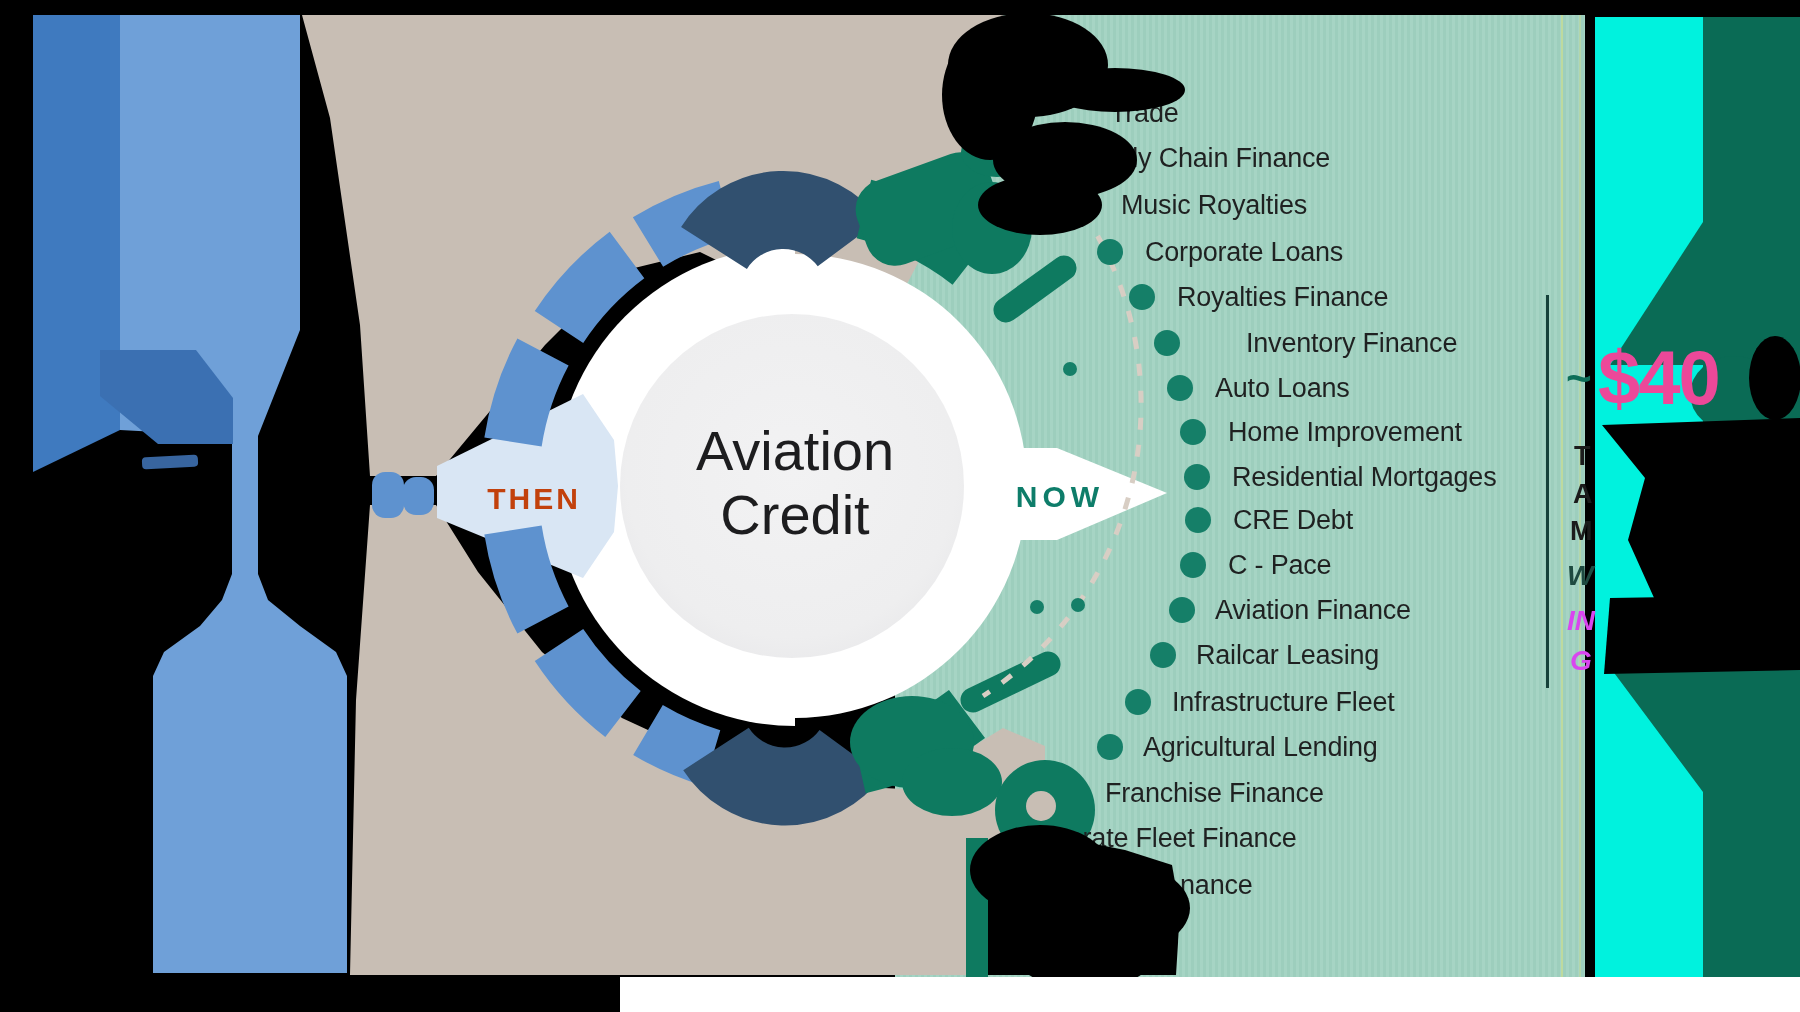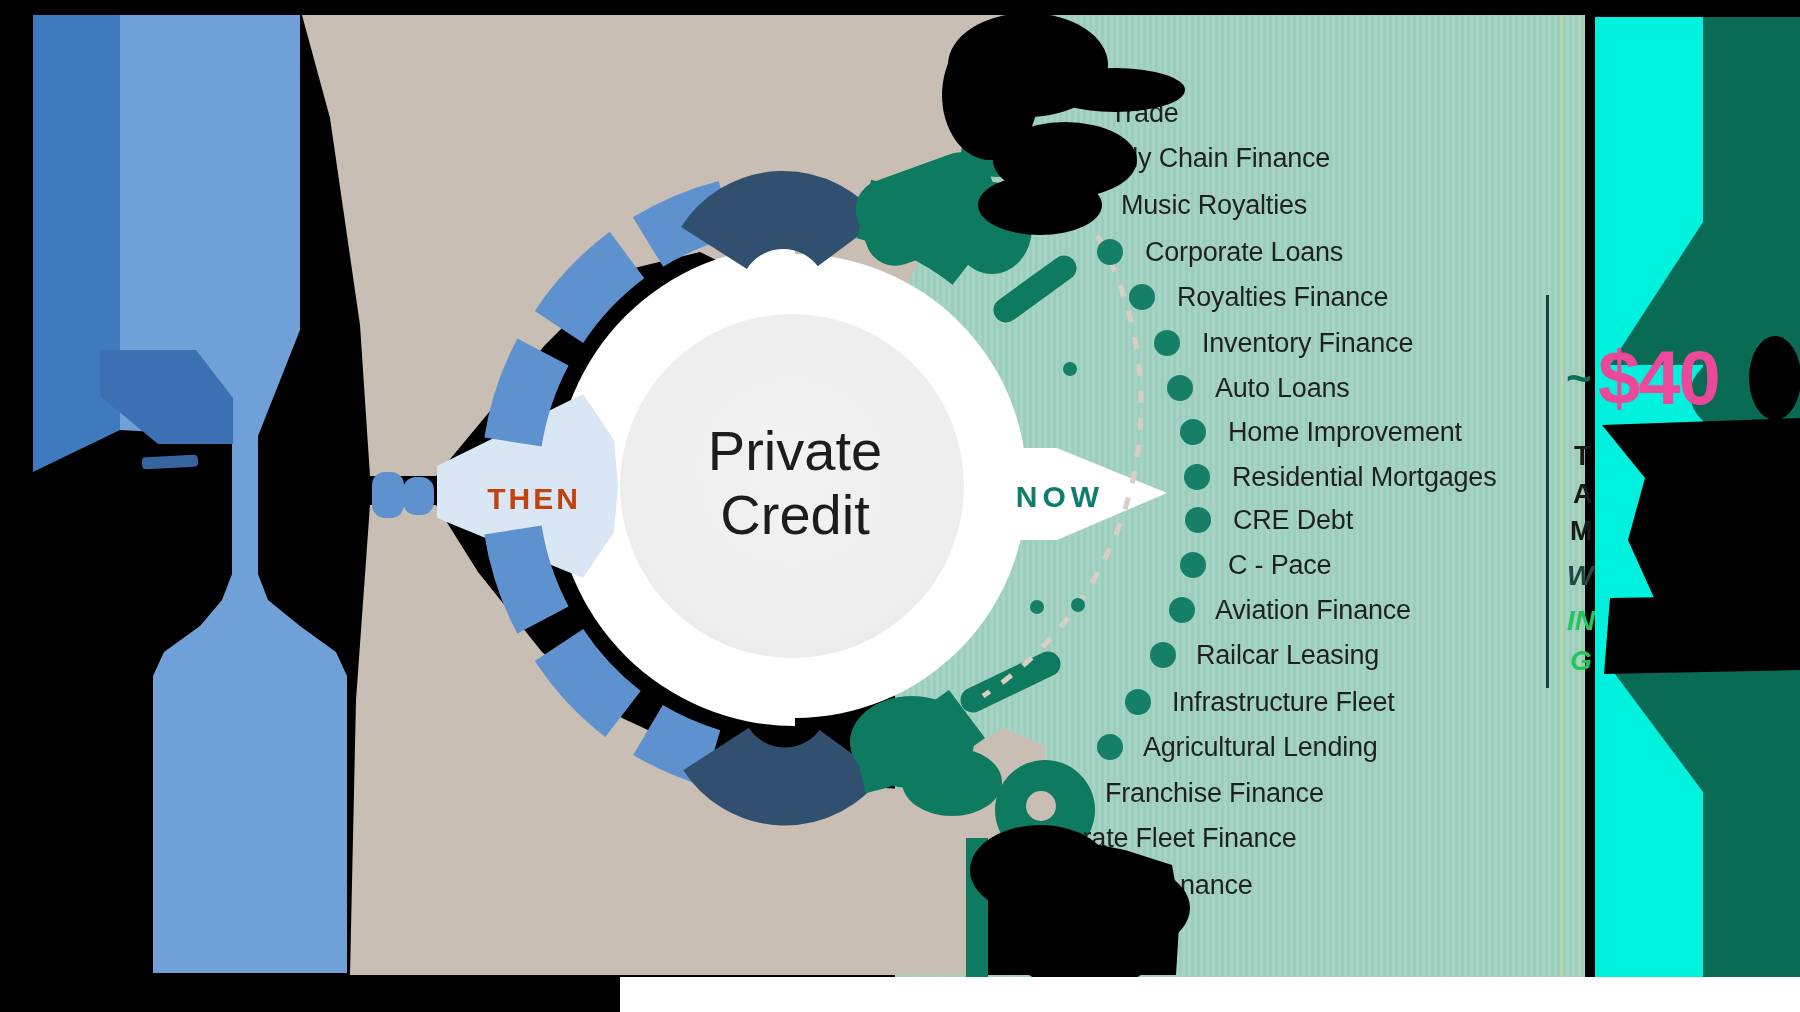--- a/index.html
+++ b/index.html
@@ -22,21 +22,21 @@
 
   
   .now-item{position:absolute;height:36px;line-height:36px;font-size:27px;color:#1f2121;
     white-space:nowrap;letter-spacing:-0.2px;}
   .bullet{position:absolute;width:26px;height:26px;border-radius:50%;background:#157f68;}
 
   
   .frag{position:absolute;font-size:27px;font-weight:bold;white-space:nowrap;}
   .frag-dark{color:#1b1b1b;}
   .frag-italic{color:#1e4a40;font-style:italic;font-size:28px;}
-  .frag-green{color:#22c55e;font-style:italic;font-size:28px;}
+  .frag-green{color:#d946ef;font-style:italic;font-size:28px;}
   .big-value{position:absolute;left:1598px;top:338px;font-size:76px;font-weight:bold;
     color:#ec4899;letter-spacing:-2px;line-height:80px;}
   .big-tilde{position:absolute;left:1566px;top:356px;font-size:44px;font-weight:bold;
     color:#0d6e58;line-height:44px;}
 </style>
 </head>
 <body>
 
 <div id="stage">
 
@@ -139,36 +139,36 @@
         <ellipse cx="1734" cy="394" rx="44" ry="38"></ellipse>
       </g>
       <rect x="1546" y="295" width="3" height="393" fill="#16413a"></rect>
     </g>
 
     <circle cx="792" cy="486" r="172" fill="url(#grayCircle)"></circle>
   </svg>
 
   <div id="text-layer" class="layer">
     <div class="center-title">
-      <div>Private</div>
+      <div>Aviation</div>
       <div>Credit</div>
     </div>
     <div class="then-label">THEN</div>
     <div class="now-label">NOW</div>
 
     <div id="now-list">
         <div class="now-item" style="left: 1110px; top: 95px;">Trade</div>
         <div class="now-item" style="left: 1070px; top: 140px;">Supply Chain Finance</div>
         <div class="now-item" style="left: 1121px; top: 187px;">Music Royalties</div>
         <span class="bullet" style="left: 1097px; top: 239px; background: rgb(21, 127, 104);"></span>
         <div class="now-item" style="left: 1145px; top: 234px;">Corporate Loans</div>
         <span class="bullet" style="left: 1129px; top: 284px; background: rgb(21, 127, 104);"></span>
         <div class="now-item" style="left: 1177px; top: 279px;">Royalties Finance</div>
         <span class="bullet" style="left: 1154px; top: 330px; background: rgb(21, 127, 104);"></span>
-        <div class="now-item" style="left: 1202px; top: 325px;">Inventory Finance</div>
+        <div class="now-item" style="left: 1246px; top: 325px;">Inventory Finance</div>
         <span class="bullet" style="left: 1167px; top: 375px; background: rgb(21, 127, 104);"></span>
         <div class="now-item" style="left: 1215px; top: 370px;">Auto Loans</div>
         <span class="bullet" style="left: 1180px; top: 419px; background: rgb(21, 127, 104);"></span>
         <div class="now-item" style="left: 1228px; top: 414px;">Home Improvement</div>
         <span class="bullet" style="left: 1184px; top: 464px; background: rgb(21, 127, 104);"></span>
         <div class="now-item" style="left: 1232px; top: 459px;">Residential Mortgages</div>
         <span class="bullet" style="left: 1185px; top: 507px; background: rgb(21, 127, 104);"></span>
         <div class="now-item" style="left: 1233px; top: 502px;">CRE Debt</div>
         <span class="bullet" style="left: 1180px; top: 552px; background: rgb(21, 127, 104);"></span>
         <div class="now-item" style="left: 1228px; top: 547px;">C - Pace</div>

